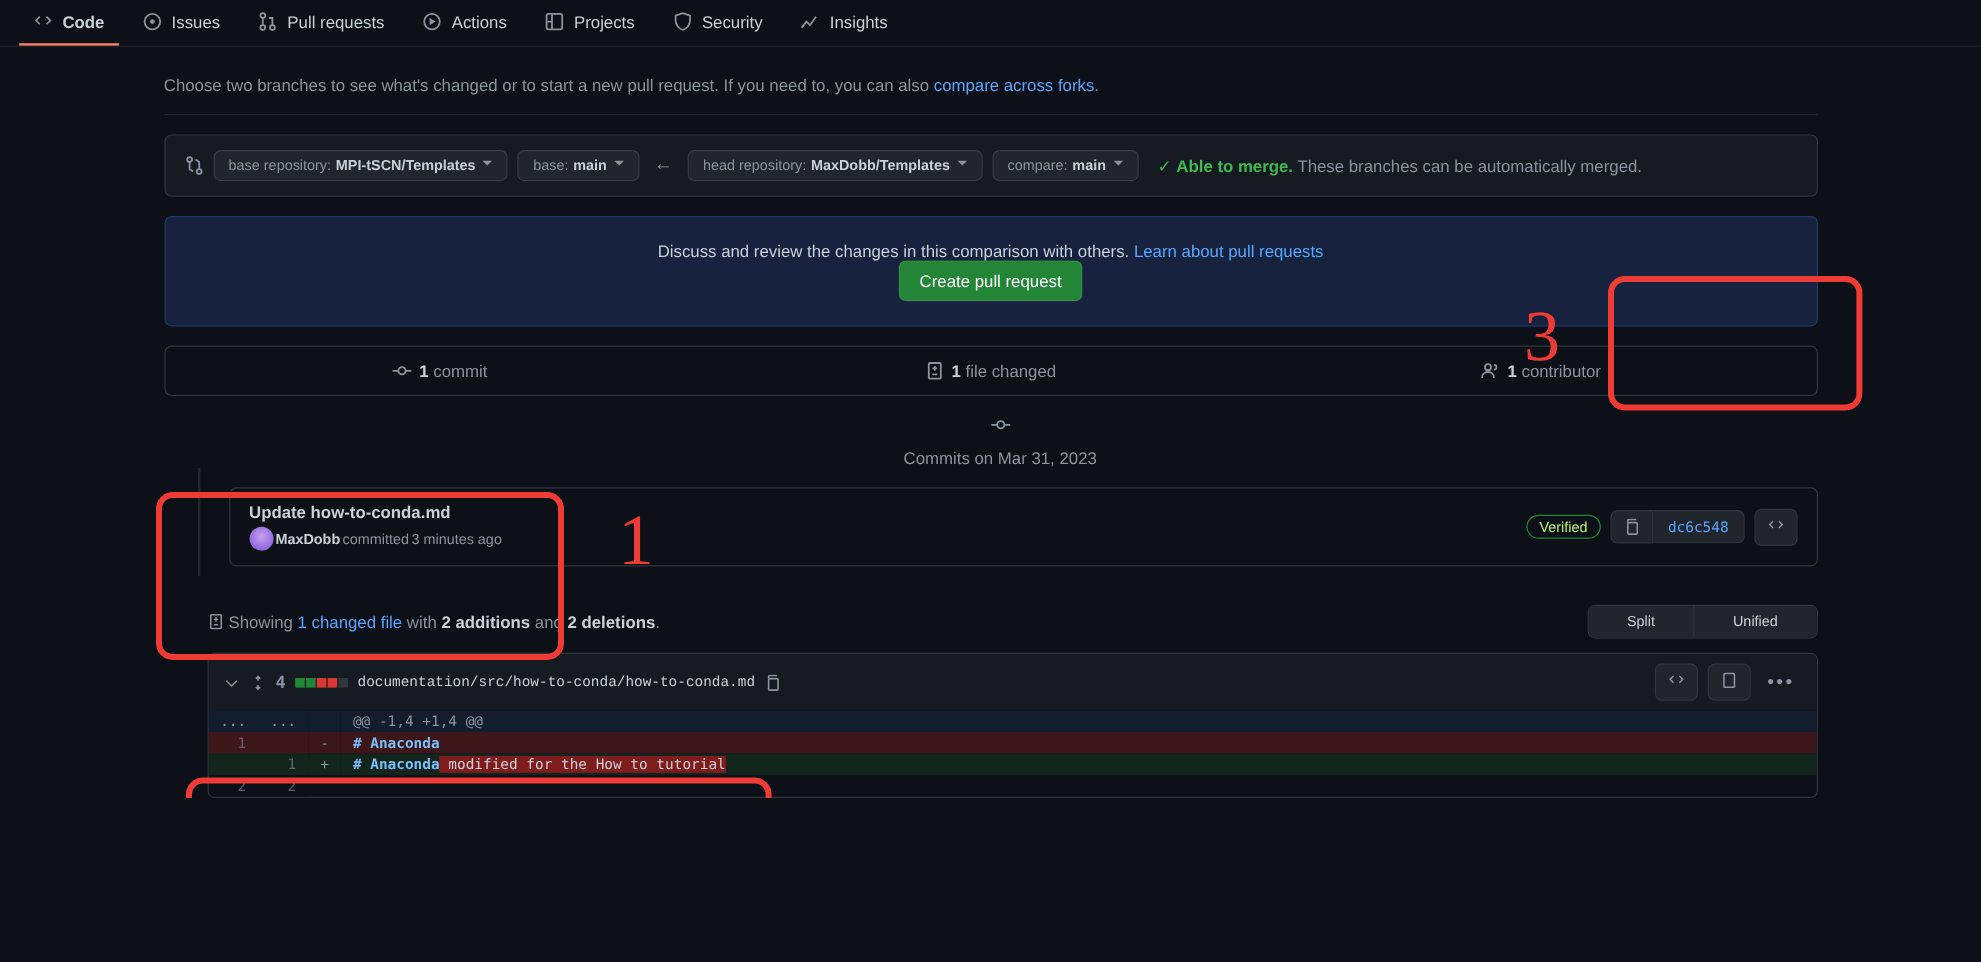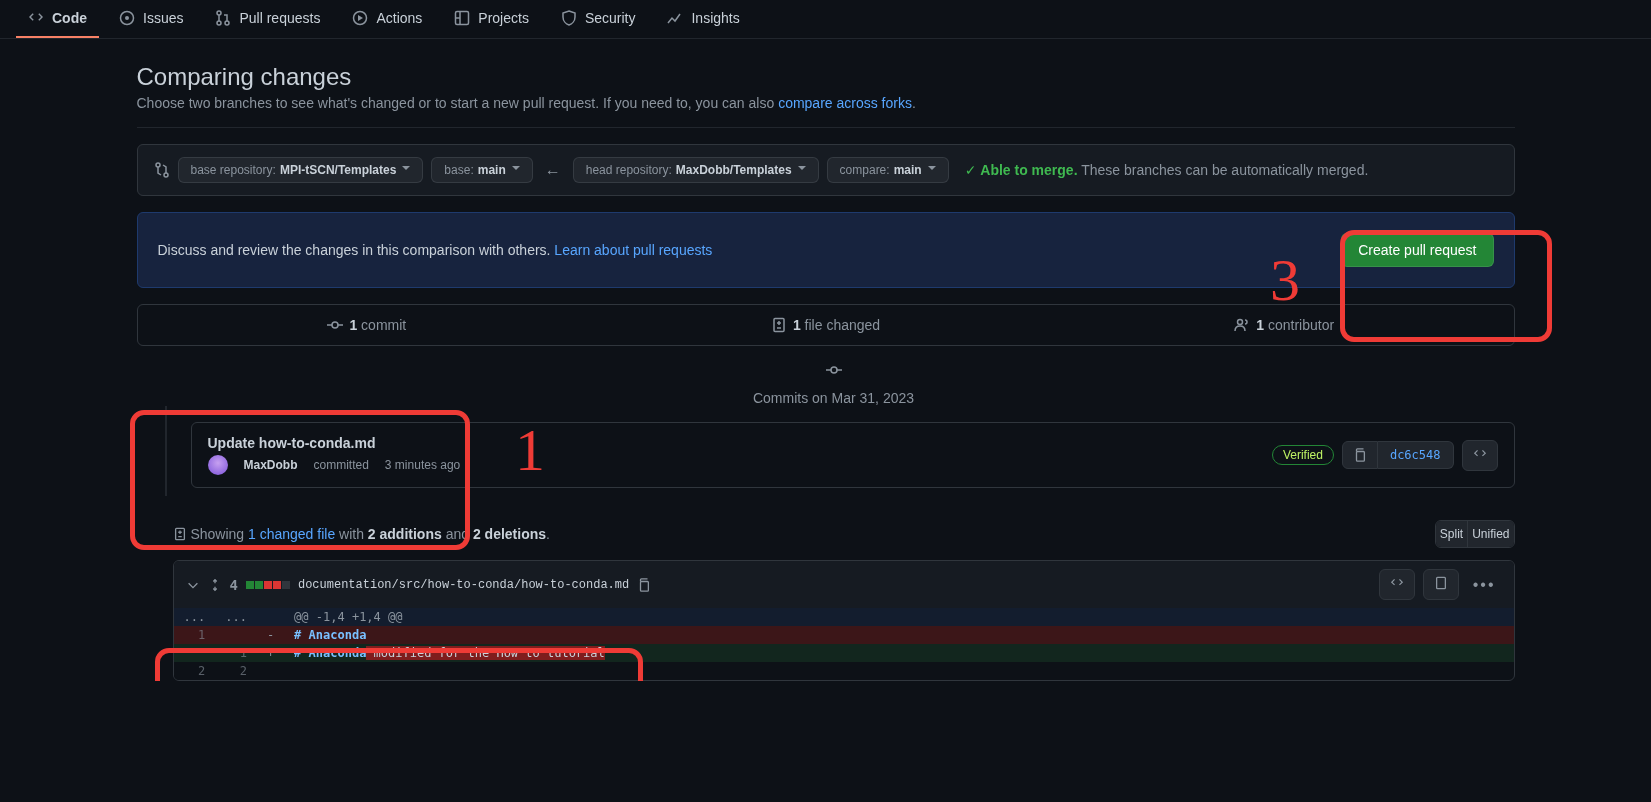--- a/index.html
+++ b/index.html
@@ -70,20 +70,21 @@
 
 .pr-banner {
   background: #17233e;
   border: 1px solid #1e3a6d;
   border-radius: 6px;
   padding: 20px;
   display: flex;
   align-items: center;
   justify-content: space-between;
   margin-bottom: 16px;
+  flex-direction: column;
 }
 .pr-banner-text { color:#c9d1d9; }
 .pr-banner-text a { color:#58a6ff; }
 .btn-primary {
   background:#238636;
   color:#fff;
   border:1px solid rgba(240,246,252,0.1);
   border-radius:6px;
   padding:8px 16px;
   font-weight:500;
@@ -123,21 +124,21 @@
 }
 .commit-card {
   border:1px solid #30363d;
   border-radius:6px;
   padding:12px 16px;
   display:flex;
   align-items:center;
   justify-content:space-between;
 }
 .commit-title { color:#c9d1d9; font-weight:600; font-size:14px; }
-.commit-meta { display:flex; align-items:center; gap:16px; margin-top:4px; color:#8b949e; font-size:12px; }
+.commit-meta { display:flex; align-items:center; gap:2px; margin-top:4px; color:#8b949e; font-size:12px; }
 .avatar { width:20px; height:20px; border-radius:50%; background: radial-gradient(circle at 50% 40%, #c6a0f0, #7b52d9); display:inline-block; }
 .commit-author { color:#c9d1d9; font-weight:600; }
 .commit-actions { display:flex; align-items:center; gap:8px; }
 .badge-verified { border:1px solid #238636; color:#bef264; border-radius:2em; padding:2px 10px; font-size:12px; }
 .btn-icon {
   background:#21262d; border:1px solid #30363d; border-radius:6px 0 0 6px;
   padding:6px 10px; color:#8b949e; cursor:pointer; display:inline-flex; align-items:center;
 }
 .btn-sha {
   background:#21262d; border:1px solid #30363d; border-left:none; border-radius:0 6px 6px 0;
@@ -147,21 +148,21 @@
   background:#21262d; border:1px solid #30363d; border-radius:6px;
   padding:6px 10px; color:#8b949e; cursor:pointer;
 }
 
 
 .file-summary { display:flex; align-items:center; justify-content:space-between; margin-top:24px; padding: 0 0 12px 36px; }
 .file-summary-text { color:#8b949e; }
 .file-summary-text strong { color:#c9d1d9; }
 .file-summary-text a { color:#58a6ff; }
 .view-toggle { display:flex; border:1px solid #30363d; border-radius:6px; overflow:hidden; }
-.view-toggle button { background:#21262d; border:none; color:#c9d1d9; padding:6px 4px; cursor:pointer; font-size:12px; }
+.view-toggle button { background:#21262d; border:none; color:#c9d1d9; padding:6px 32px; cursor:pointer; font-size:12px; }
 .view-toggle button + button { border-left:1px solid #30363d; }
 
 
 .diff-box { margin-left:36px; border:1px solid #30363d; border-radius:6px; overflow:hidden; }
 .diff-header {
   background:#161b22; padding:8px 12px;
   display:flex; align-items:center; justify-content:space-between;
 }
 .diff-header-left { display:flex; align-items:center; gap:8px; }
 .diff-header-left svg { fill:#8b949e; cursor:pointer; }
@@ -243,21 +244,20 @@
   </div>
   <div class="repo-nav-item">
     <svg width="16" height="16" viewBox="0 0 16 16">
           <path d="M1 13l4-5 3 3 5-7" fill="none" stroke="#8b949e" stroke-width="1.5"></path>
         </svg>
     <span>Insights</span>
   </div>
 </nav>
 
 <div class="container">
-  <h1 class="page-title">Comparing changes</h1>
   <p class="page-subtitle">
     <span>Choose two branches to see what's changed or to start a new pull request. If you need to, you can also </span><a href="#">compare across forks</a><span>.</span>
   </p>
 
   <div class="compare-row">
     <svg class="compare-icon" width="16" height="16" viewBox="0 0 16 16">
           <circle cx="4" cy="3" r="2" fill="none" stroke="#8b949e" stroke-width="1.5"></circle>
           <circle cx="12" cy="13" r="2" fill="none" stroke="#8b949e" stroke-width="1.5"></circle>
           <path d="M4 5v6l3 2M12 11V5l-3-2" fill="none" stroke="#8b949e" stroke-width="1.5"></path>
         </svg>

